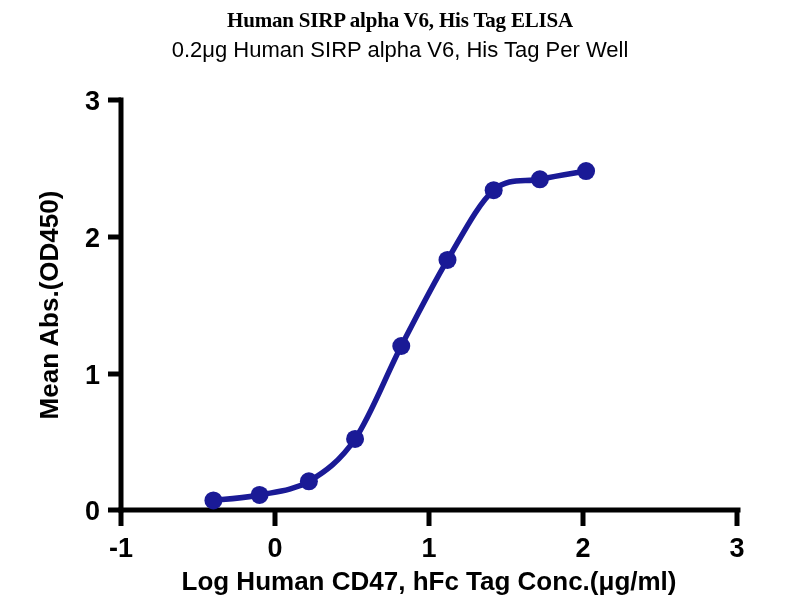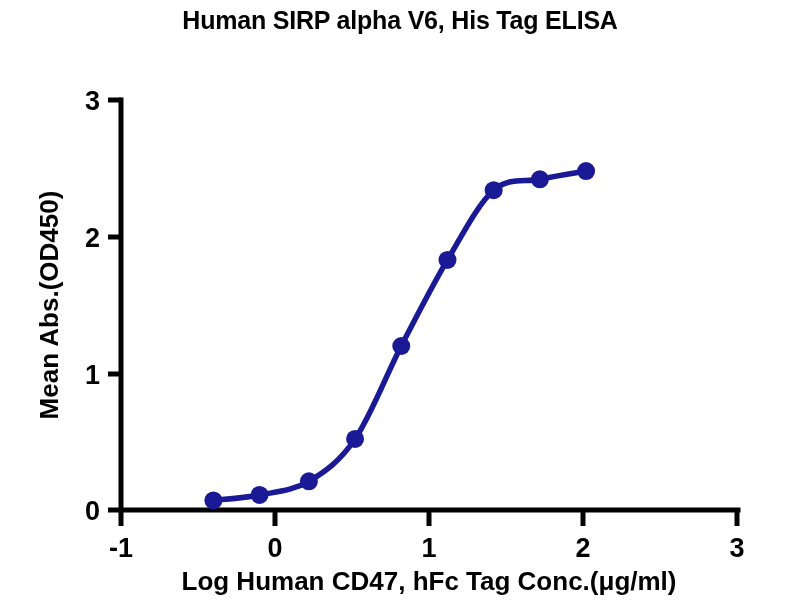--- a/index.html
+++ b/index.html
@@ -21,26 +21,27 @@
     background: #ffffff;
   }
   .title-block {
     position: absolute;
     top: 0;
     left: 0;
     width: 800px;
     text-align: center;
   }
   #chart-title {
-    font-size: 25px;
+    font-size: 21px;
     font-weight: bold;
     letter-spacing: -0.2px;
     line-height: 32px;
     padding-top: 4px;
     white-space: nowrap;
+    font-family: Liberation Serif, serif;
   }
   #chart-subtitle {
     font-size: 22px;
     font-weight: normal;
     line-height: 28px;
     white-space: nowrap;
   }
   #plot-svg {
     position: absolute;
     top: 0;
@@ -76,20 +77,21 @@
     stroke-linejoin: round;
   }
 </style>
 </head>
 <body>
 
 <div id="figure">
 
   <div class="title-block">
     <div id="chart-title">Human SIRP alpha V6, His Tag ELISA</div>
+    <div id="chart-subtitle">0.2μg Human SIRP alpha V6, His Tag Per Well</div>
   </div>
 
   <svg id="plot-svg" width="800" height="600">
 
     <path class="axis-line" d="M 121 100 L 121 510"></path>
 
     <path class="axis-line" d="M 121 510 L 738 510"></path>
 
     <line class="tick-line" x1="108" y1="100" x2="121" y2="100"></line>
     <line class="tick-line" x1="108" y1="237" x2="121" y2="237"></line>

